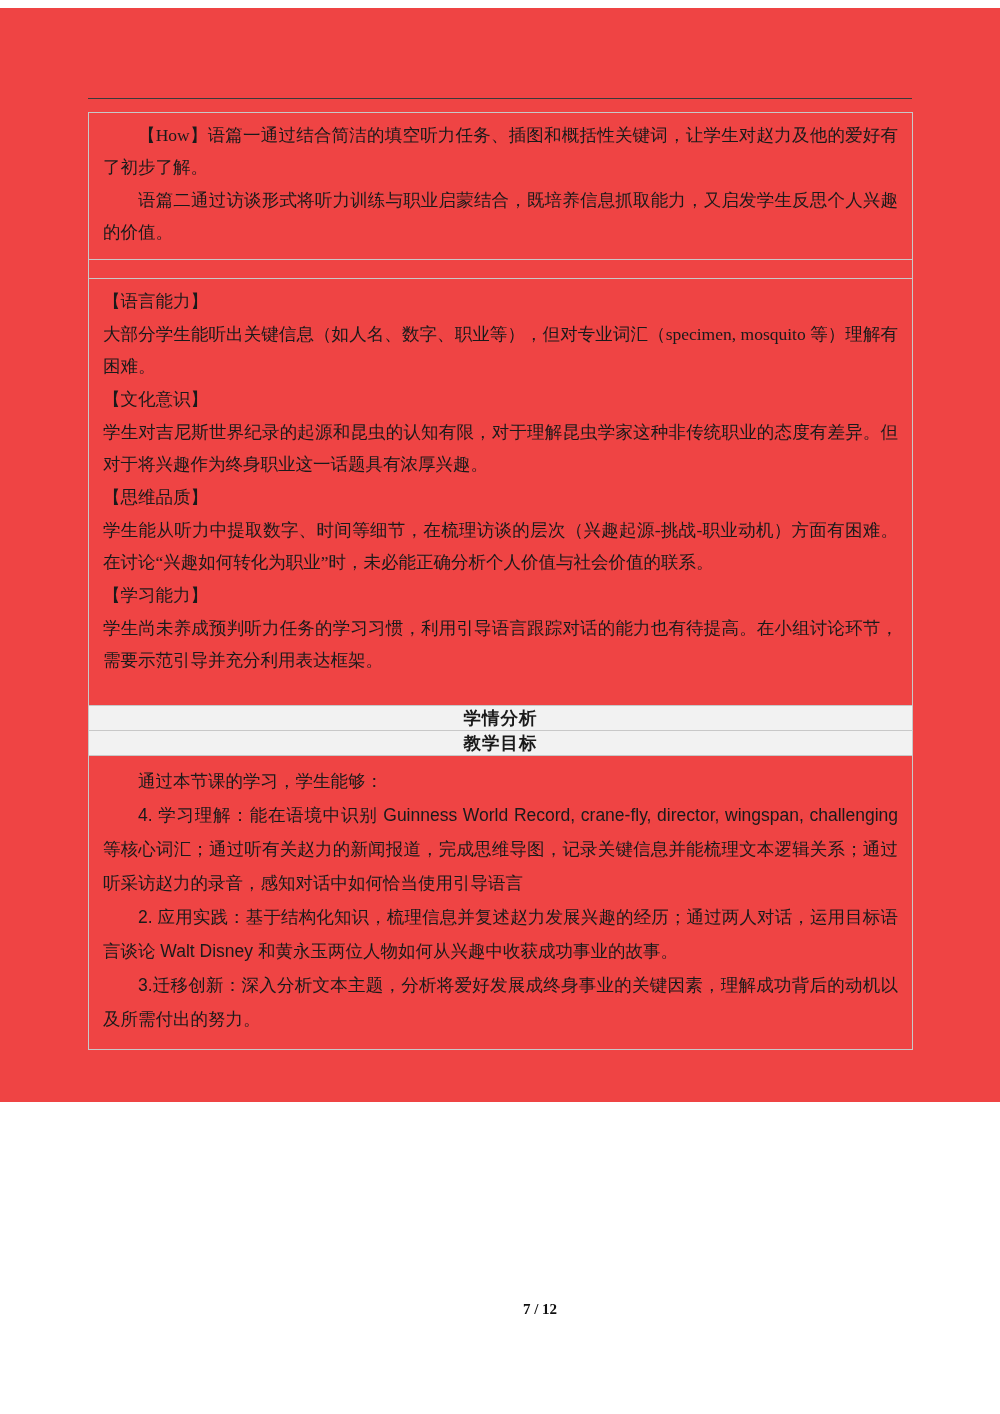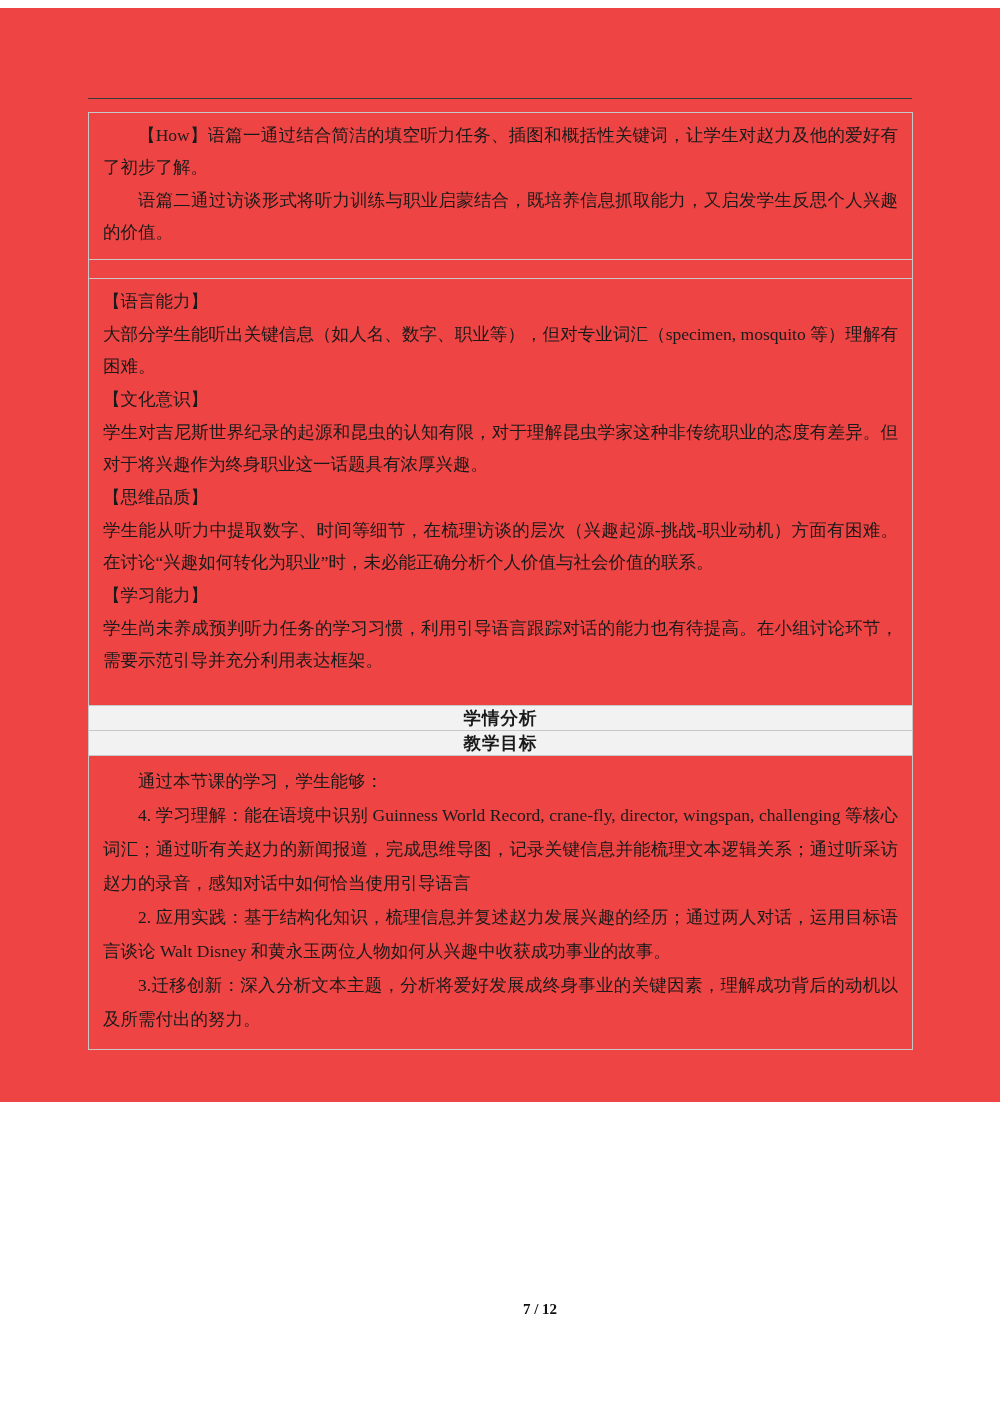--- a/index.html
+++ b/index.html
@@ -90,21 +90,21 @@
     color: #111;
     padding-left: 40px;
   }
   .goal-block { padding: 8px 14px 12px 14px; }
   .goal-p {
     font-size: 17.5px;
     line-height: 1.95;
     text-align: justify;
     margin: 0;
     text-indent: 2em;
-    font-family: Liberation Serif, serif;
+    font-family: Liberation Sans, sans-serif;
   }
 </style>
 </head>
 <body>
 
 <div class="page">
 
   <div class="top-rule"></div>
 
   <table class="doc-table">

